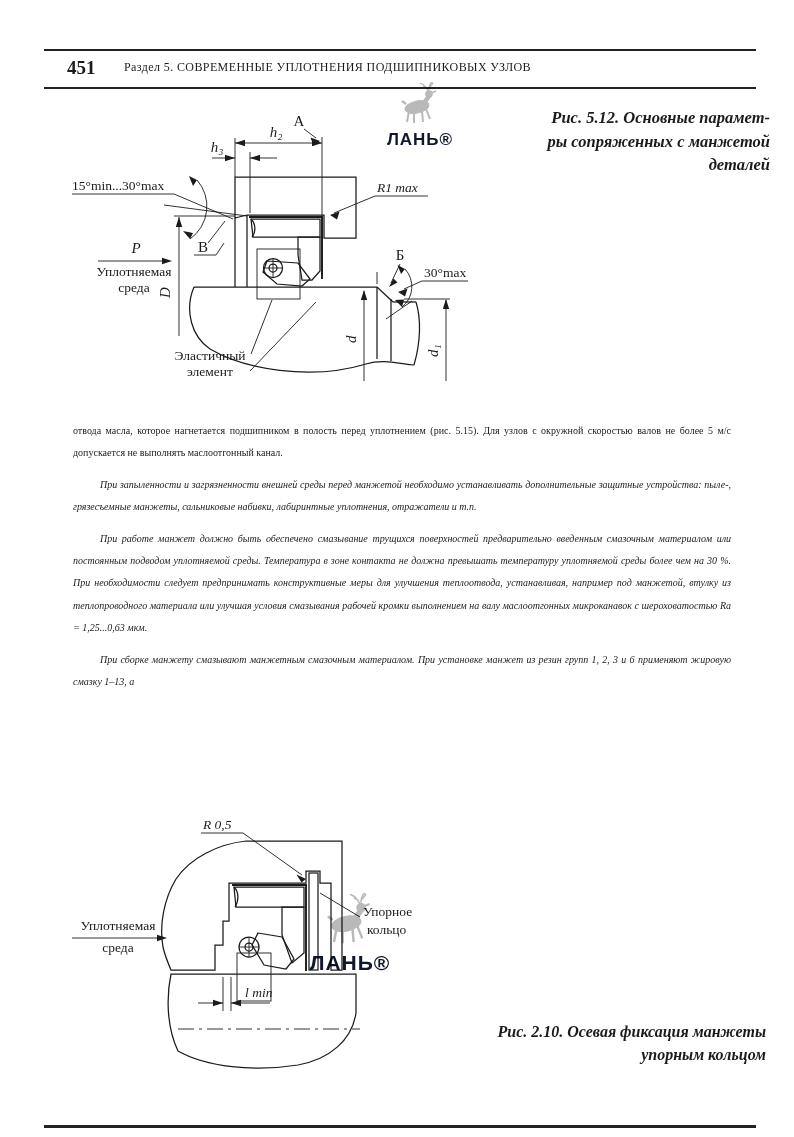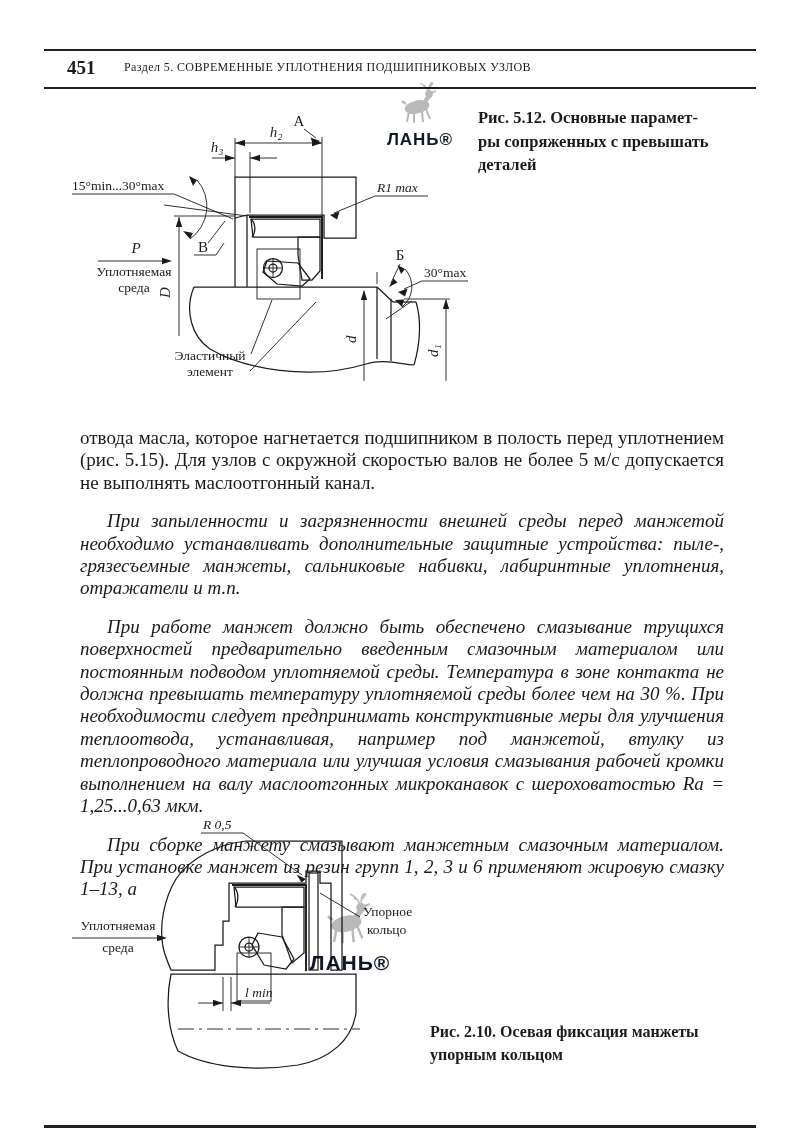--- a/index.html
+++ b/index.html
@@ -2,23 +2,23 @@
 <html><head>
 <meta charset="utf-8">
 <style>
   html,body{margin:0;padding:0;background:#fff;}
   .page{position:relative;width:794px;height:1137px;background:#ffffff;overflow:hidden;
         font-family:"Liberation Serif", serif;color:#1b1b1b;}
   .rule{position:absolute;background:#222;}
   .pagenum{position:absolute;left:67px;top:57px;font-size:19px;font-weight:bold;}
   .sectitle{position:absolute;left:124px;top:60px;font-size:12px;letter-spacing:0.4px;}
   .bodytext{position:absolute;left:64px;top:411px;width:676px;}
-  .bodytext p{margin:16px;text-align:justify;font-size:19px;line-height:22.4px;}
+  .bodytext p{margin:9px;text-align:justify;font-size:10px;line-height:22.4px;}
   .bodytext p.ind{text-indent:27px;font-style:italic;}
-  .cap{position:absolute;text-align:left;font-weight:bold;}
+  .cap{position:absolute;text-align:right;font-weight:bold;font-style:italic;}
   .cap512{left:478px;top:106px;width:292px;font-size:16.5px;line-height:23.5px;}
   .cap513{left:430px;top:1020px;width:336px;font-size:16px;line-height:23px;}
   .cap span{display:block;}
   .figsvg{position:absolute;}
   .wm{position:absolute;text-align:center;color:#b9b9b9;mix-blend-mode:multiply;z-index:6;}
   .wm .wmtext{display:block;font-weight:bold;letter-spacing:1px;color:#0f172a;
       font-family:"Liberation Sans", sans-serif;}
   .wm1{left:376px;top:82px;width:88px;}
   .wm1 .wmtext{font-size:17px;}
   .wm2{left:292px;top:893px;width:116px;}
@@ -178,21 +178,21 @@
     <g>
       <text class="lbl mid" x="146" y="267">Эластичный</text>
       <text class="lbl mid" x="146" y="283">элемент</text>
       <line class="dim" x1="187" y1="261" x2="208" y2="207"></line>
       <line class="dim" x1="186" y1="278" x2="252" y2="209"></line>
     </g>
   </svg>
 
   <div class="cap cap512">
     <span>Рис. 5.12. Основные парамет-</span>
-    <span>ры сопряженных с превышать</span>
+    <span>ры сопряженных с манжетой</span>
     <span>деталей</span>
   </div>
 
   <div class="bodytext">
     <p>отвода масла, которое нагнетается подшипником в полость перед уплотнением (рис. 5.15). Для узлов с окружной скоростью валов не более 5 м/с допускается не выполнять маслоотгонный канал.</p>
     <p class="ind">При запыленности и загрязненности внешней среды перед манжетой необходимо устанавливать дополнительные защитные устройства: пыле-, грязесъемные манжеты, сальниковые набивки, лабиринтные уплотнения, отражатели и т.п.</p>
     <p class="ind">При работе манжет должно быть обеспечено смазывание трущихся поверхностей предварительно введенным смазочным материалом или постоянным подводом уплотняемой среды. Температура в зоне контакта не должна превышать температуру уплотняемой среды более чем на 30 %. При необходимости следует предпринимать конструктивные меры для улучшения теплоотвода, устанавливая, например под манжетой, втулку из теплопроводного материала или улучшая условия смазывания рабочей кромки выполнением на валу маслоотгонных микроканавок с шероховатостью Ra = 1,25...0,63 мкм.</p>
     <p class="ind">При сборке манжету смазывают манжетным смазочным материалом. При установке манжет из резин групп 1, 2, 3 и 6 применяют жировую смазку 1–13, а</p>
   </div>
 

